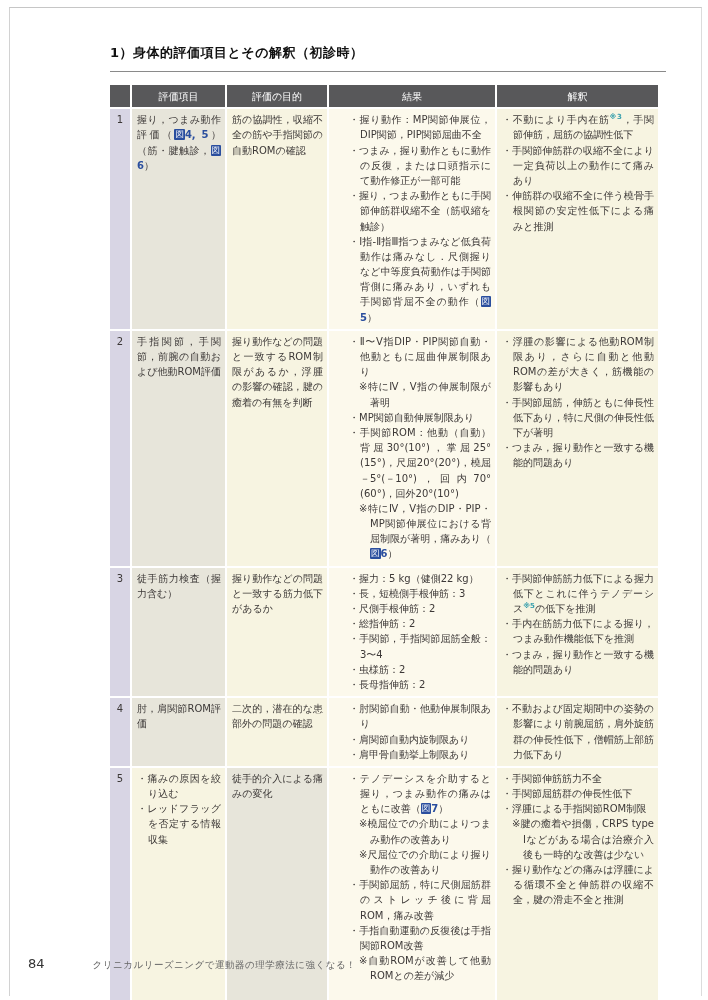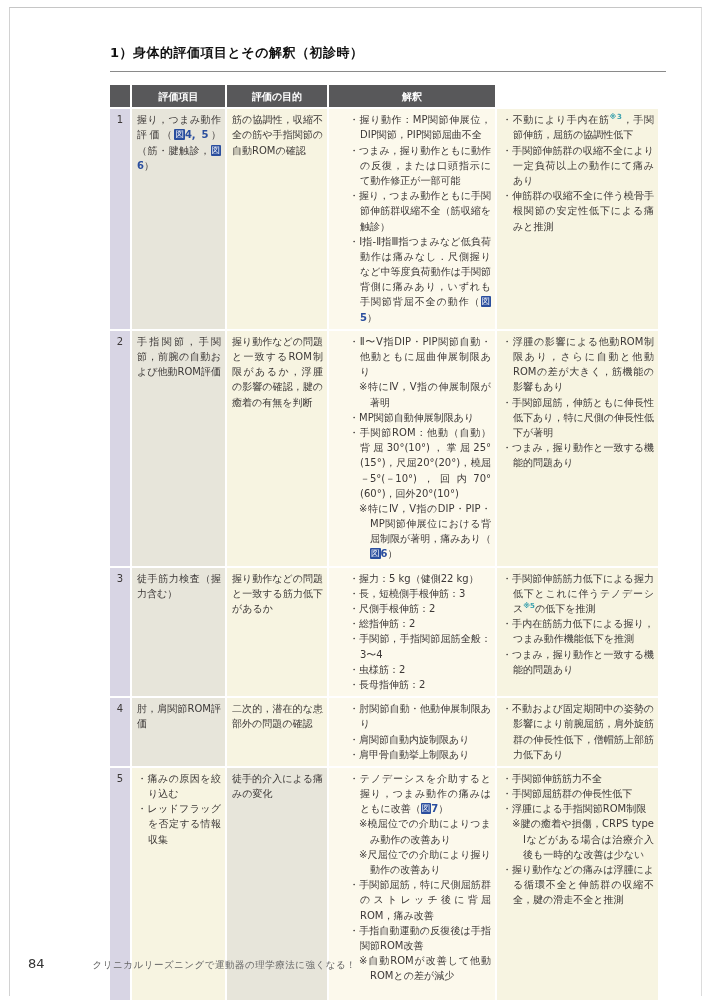--- a/index.html
+++ b/index.html
@@ -7,21 +7,21 @@
   body { font-family:"DejaVu Sans", sans-serif; color:#3c3837; }
   .page { position:relative; width:708px; height:1000px; background:#fff; overflow:hidden; }
   .scan-frame { position:absolute; top:7px; left:9px; right:6px; bottom:4px;
     border-top:1px solid #c6c6c6; border-left:1px solid #d2d2d2; border-right:1px solid #dcdcdc; }
   .content { position:absolute; left:110px; top:44px; width:557px; }
   .page-title { font-size:13px; font-weight:bold; color:#111; letter-spacing:0.5px; }
   .title-rule { margin-top:9px; border-bottom:1px solid #8a8a8a; width:556px; }
   .tbl { margin-top:13px; width:556px; display:flex; flex-direction:column; gap:2px; }
   .trow { display:grid; grid-template-columns:20px 93px 100px 166px 161px; gap:2px; }
   .cell { padding:3px 4px 4px 5px; font-size:10px; line-height:1.52; text-align:justify; }
-  .thead .cell { background:var(--header-bg,#58585a); color:#fff; font-weight:bold;
+  .thead .cell { background:var(--header-bg,#58585a); color:#fff; font-weight:normal;
     text-align:center; padding:4px 2px 3px 2px; min-height:20px; }
   .cell.num { background:var(--num-col-bg,#d8d5e4); text-align:center; padding-left:2px; padding-right:2px; }
   .cell.item { background:var(--item-col-bg,#e7e5da); }
   .cell.purpose { background:var(--cream-bg,#f7f4e1); }
   .cell.results { background:var(--cream-light-bg,#fcf9ec);padding-left:20px; }
   .cell.interp { background:var(--cream-bg,#f7f4e1); }
   .r1 .cell { min-height:196px; } .r2 .cell { min-height:188px; }
   .r3 .cell { min-height:120px; } .r4 .cell { min-height:66px; }
   .r5 .cell { min-height:246px; }
   .line { display:block; }
@@ -47,20 +47,21 @@
   <div class="content">
     <div class="page-title">1）身体的評価項目とその解釈（初診時）</div>
     <div class="title-rule"></div>
 
     <div class="tbl">
 
       <div class="trow thead">
         <div class="cell"></div>
         <div class="cell">評価項目</div>
         <div class="cell">評価の目的</div>
+        <div class="cell">結果</div>
         <div class="cell">解釈</div>
       </div>
 
       <div class="trow r1">
         <div class="cell num">1</div>
         <div class="cell item">
             <div class="line plain">握り，つまみ動作評価（<span class="figbox">図</span><span class="figno">4, 5</span>）（筋・腱触診，<span class="figbox">図</span><span class="figno">6</span>）</div>
           </div>
         <div class="cell purpose">
             <div class="line plain">筋の協調性，収縮不全の筋や手指関節の自動ROMの確認</div>

